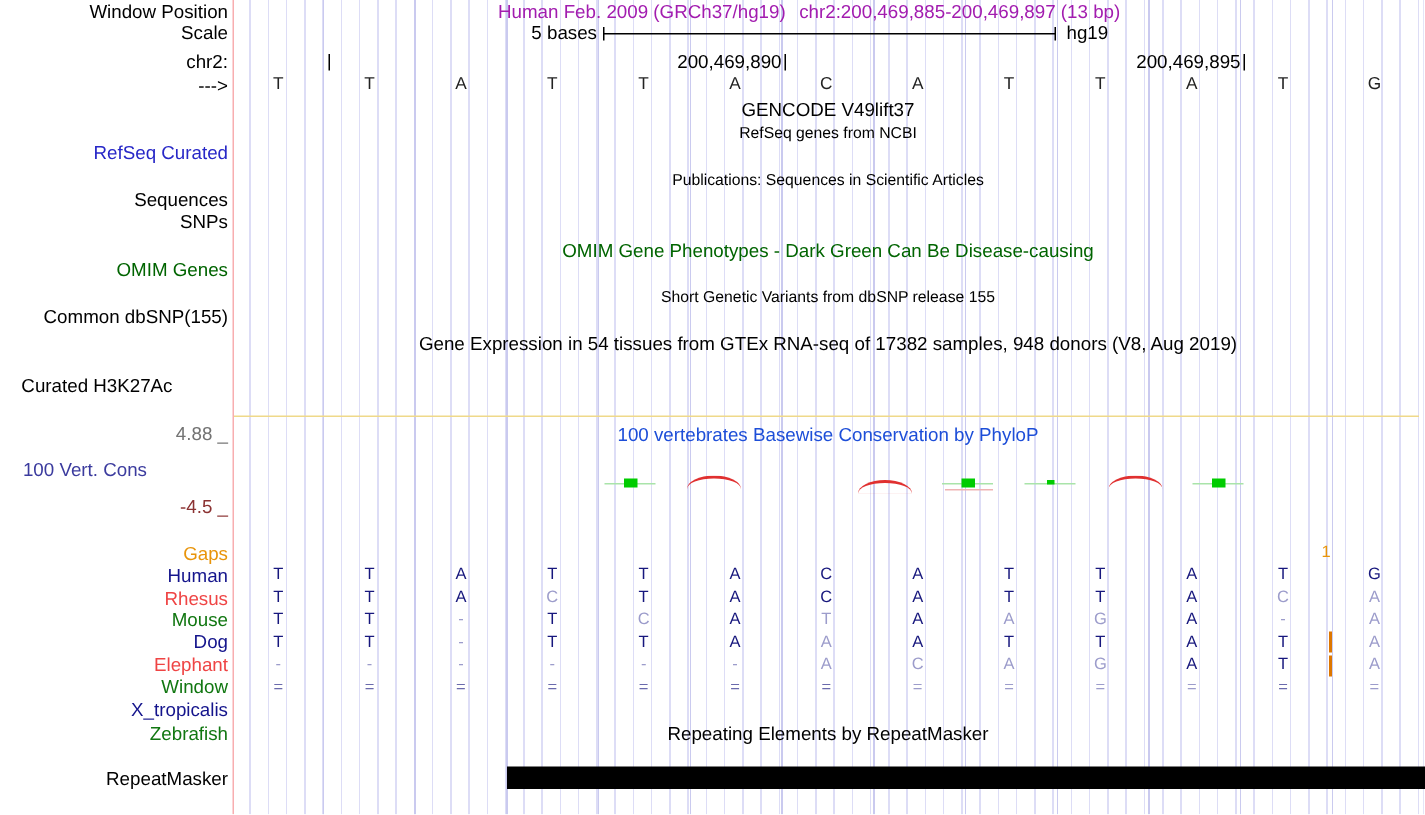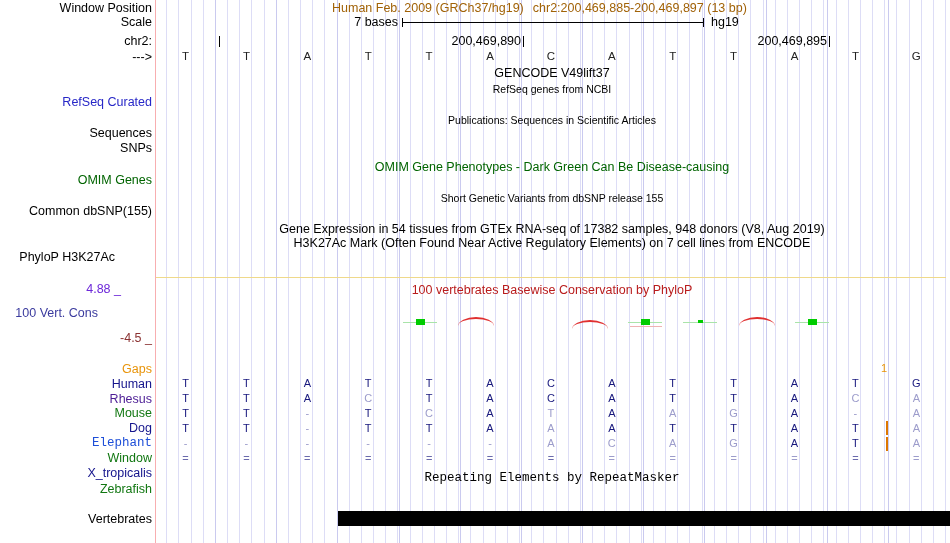--- a/index.html
+++ b/index.html
@@ -34,64 +34,63 @@
 </style>
 </head>
 <body>
 
 <div id="app">
   <div class="grid"></div>
   <div class="colgrid"></div>
   <div class="pinkline"></div>
   <div class="baseline"></div>
 
-  <div class="lbl" style="left:332px;top:1px;color:#a16207;text-align:right;">
+  <div class="lbl" style="left:332px;top:1px;color:#a21caf;text-align:right;">
     <span>Human Feb. 2009 (GRCh37/hg19)</span><span style="margin-left:9px;">chr2:200,469,885-200,469,897 (13 bp)</span>
   </div>
 
-  <span class="lbl r" style="right:552px;top:15px;color:#000;">7 bases</span>
+  <span class="lbl r" style="right:552px;top:15px;color:#000;">5 bases</span>
   <div class="sline" style="left:402px;top:22px;width:302px;"></div>
   <div class="stick" style="left:402px;top:18px;"></div>
   <div class="stick" style="left:703px;top:18px;"></div>
   <span class="lbl" style="left:711px;top:15px;color:#000;">hg19</span>
 
   <div class="center-title" style="top:66px;color:#000;">GENCODE V49lift37</div>
   <div class="center-title sub" style="top:82px;color:#000;">RefSeq genes from NCBI</div>
   <div class="center-title sub" style="top:113px;color:#000;">Publications: Sequences in Scientific Articles</div>
   <div class="center-title" style="top:160px;color:#006400;">OMIM Gene Phenotypes - Dark Green Can Be Disease-causing</div>
   <div class="center-title sub" style="top:191px;color:#000;">Short Genetic Variants from dbSNP release 155</div>
   <div class="center-title" style="top:222px;color:#000;">Gene Expression in 54 tissues from GTEx RNA-seq of 17382 samples, 948 donors (V8, Aug 2019)</div>
-  <div class="center-title" style="top:236px;color:#000;">H3K27Ac Mark (Often Found Near Active Regulatory Elements) on 7 cell lines from ENCODE</div>
-  <div class="center-title" style="top:283px;color:#b91c1c;">100 vertebrates Basewise Conservation by PhyloP</div>
-  <div class="center-title" style="top:471px;color:#000;font-family:Liberation Mono, monospace;">Repeating Elements by RepeatMasker</div>
+  <div class="center-title" style="top:283px;color:#1d4ed8;">100 vertebrates Basewise Conservation by PhyloP</div>
+  <div class="center-title" style="top:482px;color:#000;">Repeating Elements by RepeatMasker</div>
 
   <div class="repeatbar"></div>
 <div class="lbl r" style="position: absolute; right: 798px; top: 1px; color: rgb(0, 0, 0);">Window Position</div>
     <div class="lbl r" style="position: absolute; right: 798px; top: 15px; color: rgb(0, 0, 0);">Scale</div>
     <div class="lbl r" style="position: absolute; right: 798px; top: 34px; color: rgb(0, 0, 0);">chr2:</div>
     <div class="lbl r" style="position: absolute; right: 798px; top: 50px; color: rgb(0, 0, 0);">---&gt;</div>
     <div class="lbl r" style="position: absolute; right: 798px; top: 95px; color: rgb(39, 39, 199);">RefSeq Curated</div>
     <div class="lbl r" style="position: absolute; right: 798px; top: 126px; color: rgb(0, 0, 0);">Sequences</div>
     <div class="lbl r" style="position: absolute; right: 798px; top: 141px; color: rgb(0, 0, 0);">SNPs</div>
     <div class="lbl r" style="position: absolute; right: 798px; top: 173px; color: rgb(0, 100, 0);">OMIM Genes</div>
     <div class="lbl r" style="position: absolute; right: 798px; top: 204px; color: rgb(0, 0, 0);">Common dbSNP(155)</div>
-    <div class="lbl r" style="position: absolute; right: 835px; top: 250px; color: rgb(0, 0, 0);">PhyloP H3K27Ac</div>
-    <div class="lbl r" style="position: absolute; right: 829px; top: 282px; color: #6d28d9;">4.88 _</div>
+    <div class="lbl r" style="position: absolute; right: 835px; top: 250px; color: rgb(0, 0, 0);">Curated H3K27Ac</div>
+    <div class="lbl r" style="position: absolute; right: 798px; top: 282px; color: #737373;">4.88 _</div>
     <div class="lbl r" style="position: absolute; right: 852px; top: 306px; color: rgb(59, 59, 158);">100 Vert. Cons</div>
     <div class="lbl r" style="position: absolute; right: 798px; top: 331px; color: rgb(139, 50, 50);">-4.5 _</div>
     <div class="lbl r" style="position: absolute; right: 798px; top: 362px; color: rgb(232, 148, 10);">Gaps</div>
     <div class="lbl r" style="position: absolute; right: 798px; top: 377px; color: rgb(20, 20, 140);">Human</div>
-    <div class="lbl r" style="position: absolute; right: 798px; top: 392px; color: #4c1d95;">Rhesus</div>
+    <div class="lbl r" style="position: absolute; right: 798px; top: 392px; color: #ef4444;">Rhesus</div>
     <div class="lbl r" style="position: absolute; right: 798px; top: 406px; color: rgb(17, 119, 17);">Mouse</div>
     <div class="lbl r" style="position: absolute; right: 798px; top: 421px; color: rgb(20, 20, 140);">Dog</div>
-    <div class="lbl r" style="position: absolute; right: 798px; top: 436px; color: #1d4ed8; font-family: Liberation Mono, monospace;">Elephant</div>
+    <div class="lbl r" style="position: absolute; right: 798px; top: 436px; color: #ef4444;">Elephant</div>
     <div class="lbl r" style="position: absolute; right: 798px; top: 451px; color: rgb(17, 119, 17);">Window</div>
     <div class="lbl r" style="position: absolute; right: 798px; top: 466px; color: rgb(20, 20, 140);">X_tropicalis</div>
     <div class="lbl r" style="position: absolute; right: 798px; top: 482px; color: rgb(17, 119, 17);">Zebrafish</div>
-    <div class="lbl r" style="position: absolute; right: 798px; top: 512px; color: rgb(0, 0, 0);">Vertebrates</div>
+    <div class="lbl r" style="position: absolute; right: 798px; top: 512px; color: rgb(0, 0, 0);">RepeatMasker</div>
     <div class="tick" style="position: absolute; left: 219px; top: 36px;"></div>
     <div class="tick" style="position: absolute; left: 523px; top: 36px;"></div>
     <div class="lbl r" style="position: absolute; right: 429px; top: 34px; color: rgb(0, 0, 0);">200,469,890</div>
     <div class="tick" style="position: absolute; left: 829px; top: 36px;"></div>
     <div class="lbl r" style="position: absolute; right: 123px; top: 34px; color: rgb(0, 0, 0);">200,469,895</div>
     <div class="cell seqc" style="position: absolute; left: 155px; top: 50px;">T</div>
     <div class="cell seqc" style="position: absolute; left: 215.9px; top: 50px;">T</div>
     <div class="cell seqc" style="position: absolute; left: 276.8px; top: 50px;">A</div>
     <div class="cell seqc" style="position: absolute; left: 337.7px; top: 50px;">T</div>
     <div class="cell seqc" style="position: absolute; left: 398.6px; top: 50px;">T</div>

